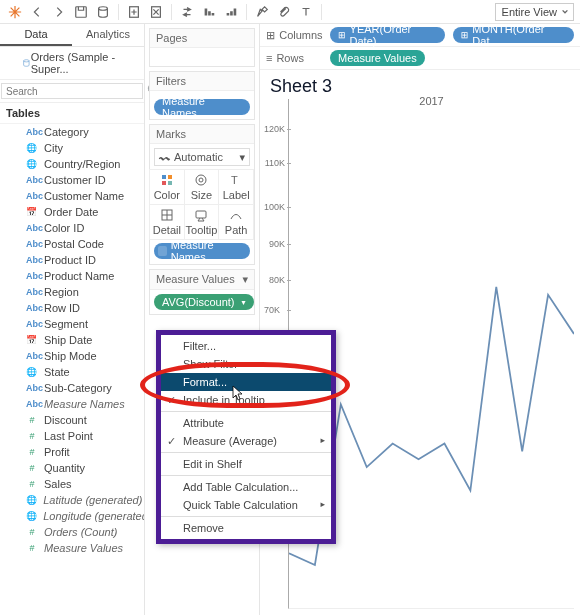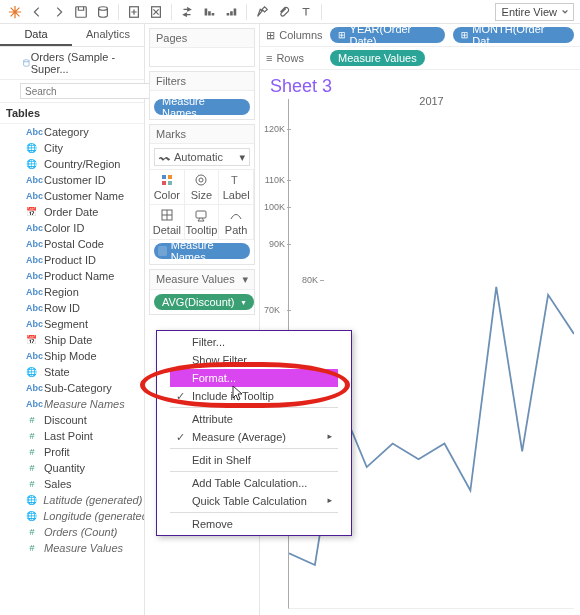--- a/index.html
+++ b/index.html
@@ -16,21 +16,21 @@
 
 .body { display: flex; height: calc(615px - 24px); }
 
 
 .data-pane { width: 145px; border-right: 1px solid #e5e5e5; display: flex; flex-direction: column; }
 .data-tabs { display: flex; border-bottom: 1px solid #e5e5e5; }
 .data-tabs div { flex: 1; text-align: center; padding: 4px 0; color: #555; }
 .data-tabs .active { border-bottom: 2px solid #555; font-weight: 400; color: #333; }
 .ds-row { display: flex; align-items: center; padding: 4px 22px; border-bottom: 1px solid #eee; }
 .ds-row .cyl { width: 12px; height: 12px; }
-.search-row { display: flex; align-items: center; padding: 3px 20px; gap: 4px; border-bottom: 1px solid #eee; }
+.search-row { display: flex; align-items: center; padding: 3px 1px; gap: 4px; border-bottom: 1px solid #eee; }
 .search-row input { flex: 1; border: 1px solid #ddd; height: 16px; padding: 0 4px; font-size: 10px; color: #999; }
 .search-row .sbtn { width: 14px; height: 14px; color:#777; }
 .tables-hdr { padding: 4px 6px; font-weight: 600; color: #333; border-bottom: 1px solid #f2f2f2; }
 .fields { overflow: hidden; }
 .field { display: flex; align-items: center; gap: 6px; padding: 2px 6px 2px 26px; white-space: nowrap; }
 .field .fi { width: 12px; text-align: center; font-size: 9px; }
 .fi-abc { color: #4e8ecb; font-weight: 600; }
 .fi-date { color: #4e8ecb; }
 .fi-geo { color: #4e8ecb; }
 .fi-num { color: #3aa074; }
@@ -52,31 +52,31 @@
 .marks-grid .mc .ic { width:14px; height:14px; display:flex; align-items:center; justify-content:center;}
 .measure-pill-row { padding:3px 4px;}
 .mv-card { border:1px solid #e5e5e5; margin:4px; }
 .mv-card .mv-title { display:flex; justify-content:space-between; padding:3px 6px; color:#666; background:#fafafa; border-bottom:1px solid #eee;}
 .mv-card .mv-body { padding:4px; }
 
 
 .view { flex: 1; display: flex; flex-direction: column; }
 .shelf-row { display:flex; align-items:center; gap:8px; padding:3px 6px; border-bottom:1px solid #eee; }
 .shelf-row .lab { width:56px; color:#666; display:flex; align-items:center; gap:4px;}
-.sheet-title { font-size:18px; padding:6px 10px 2px 10px; color:#8b5cf6;}
+.sheet-title { font-size:18px; padding:6px 10px 2px 10px; color:#0f172a;}
 .chart { position:relative; flex:1; margin:0 6px 6px 28px; border-left:1px solid #aaa; border-bottom:1px solid #eee;}
 .chart .year { position:absolute; top:-4px; left:50%; transform:translateX(-50%); color:#666;}
 .ytick { position:absolute; left:-30px; width:26px; text-align:right; color:#777; font-size:9px;}
 .ytick::after { content:""; position:absolute; right:-6px; top:50%; width:4px; height:1px; background:#aaa;}
 svg.plot { position:absolute; left:0; top:0; width:100%; height:100%; }
 
 
-.ctx { position:absolute; left:156px; top:330px; width:196px; background:#fff; border:1px solid #4c1d95; box-shadow:2px 2px 6px rgba(0,0,0,.25); z-index:50; padding:2px 13px;}
+.ctx { position:absolute; left:156px; top:330px; width:180px; background:#fff; border:5px solid #4c1d95; box-shadow:2px 2px 6px rgba(0,0,0,.25); z-index:50; padding:2px 0;}
 .ctx .mi { padding:3px 10px 3px 22px; white-space:nowrap; position:relative;}
-.ctx .mi.sel { background:#d946ef; color:#fff;}
+.ctx .mi.sel { background:#0c4a6e; color:#fff;}
 .ctx .mi.sub::after { content:"▸"; position:absolute; right:6px; top:3px; font-size:9px; color:#555;}
 .ctx .mi.chk::before { content:"✓"; position:absolute; left:6px; top:3px; color:#555;}
 .ctx hr { border:none; border-top:1px solid #ddd; margin:2px 0;}
 .ring { position:absolute; left:140px; top:362px; width:210px; height:46px; border:5px solid #e2231a; border-radius:50%/60%; z-index:60; pointer-events:none;}
 .cursor { position:absolute; left:232px; top:385px; z-index:70; width:12px; height:16px; pointer-events:none;}
 </style>
 </head>
 <body>
 
 <div class="toolbar">
@@ -417,24 +417,24 @@
           <span>Measure Values</span>
         </span>
     </div>
     <div class="sheet-title">Sheet 3</div>
     <div class="chart" id="chart">
       <div class="year">2017</div>
       <svg class="plot" id="plot" viewBox="0 0 260 470" preserveAspectRatio="none">
           <path d="M0 419.38461538461536 L23.636363636363637 430.2307692307692 L47.27272727272727 282 L70.9090909090909 339.8461538461538 L94.54545454545455 318.1538461538462 L118.18181818181817 332.6153846153846 L141.8181818181818 318.1538461538462 L165.45454545454544 361.5384615384615 L189.0909090909091 173.53846153846155 L212.72727272727275 325.38461538461536 L236.36363636363635 180.76923076923075 L260 216.92307692307693 " fill="none" stroke="#6b8fb5" stroke-width="1.6"></path>
         </svg>
     <div class="ytick" style="top: 25px;">120K</div>
-        <div class="ytick" style="top: 76px;">110K</div>
+        <div class="ytick" style="top: 59px;">110K</div>
         <div class="ytick" style="top: 103.462px;">100K</div>
         <div class="ytick" style="top: 139.615px;">90K</div>
-        <div class="ytick" style="top: 175.769px; margin-left: 33px;">80K</div>
+        <div class="ytick" style="top: 175.769px;">80K</div>
         <div class="ytick" style="top: 206px; text-align: center;">70K</div>
         <div class="ytick" style="top: 248.077px;">60K</div>
         <div class="ytick" style="top: 284.231px;">50K</div>
         <div class="ytick" style="top: 320.385px;">40K</div>
         <div class="ytick" style="top: 356.538px;">30K</div>
         <div class="ytick" style="top: 392.692px;">20K</div>
         <div class="ytick" style="top: 428.846px;">10K</div>
       </div>
   </div>
 </div>

